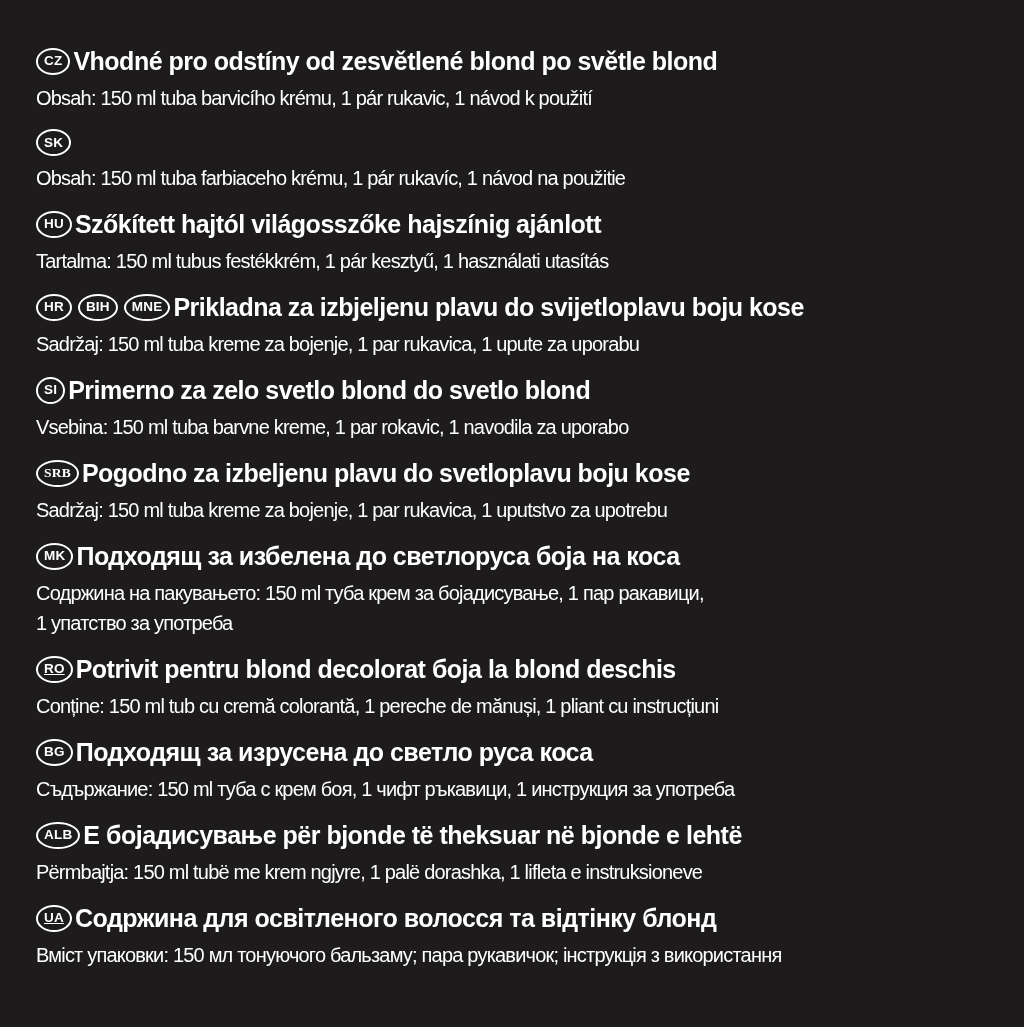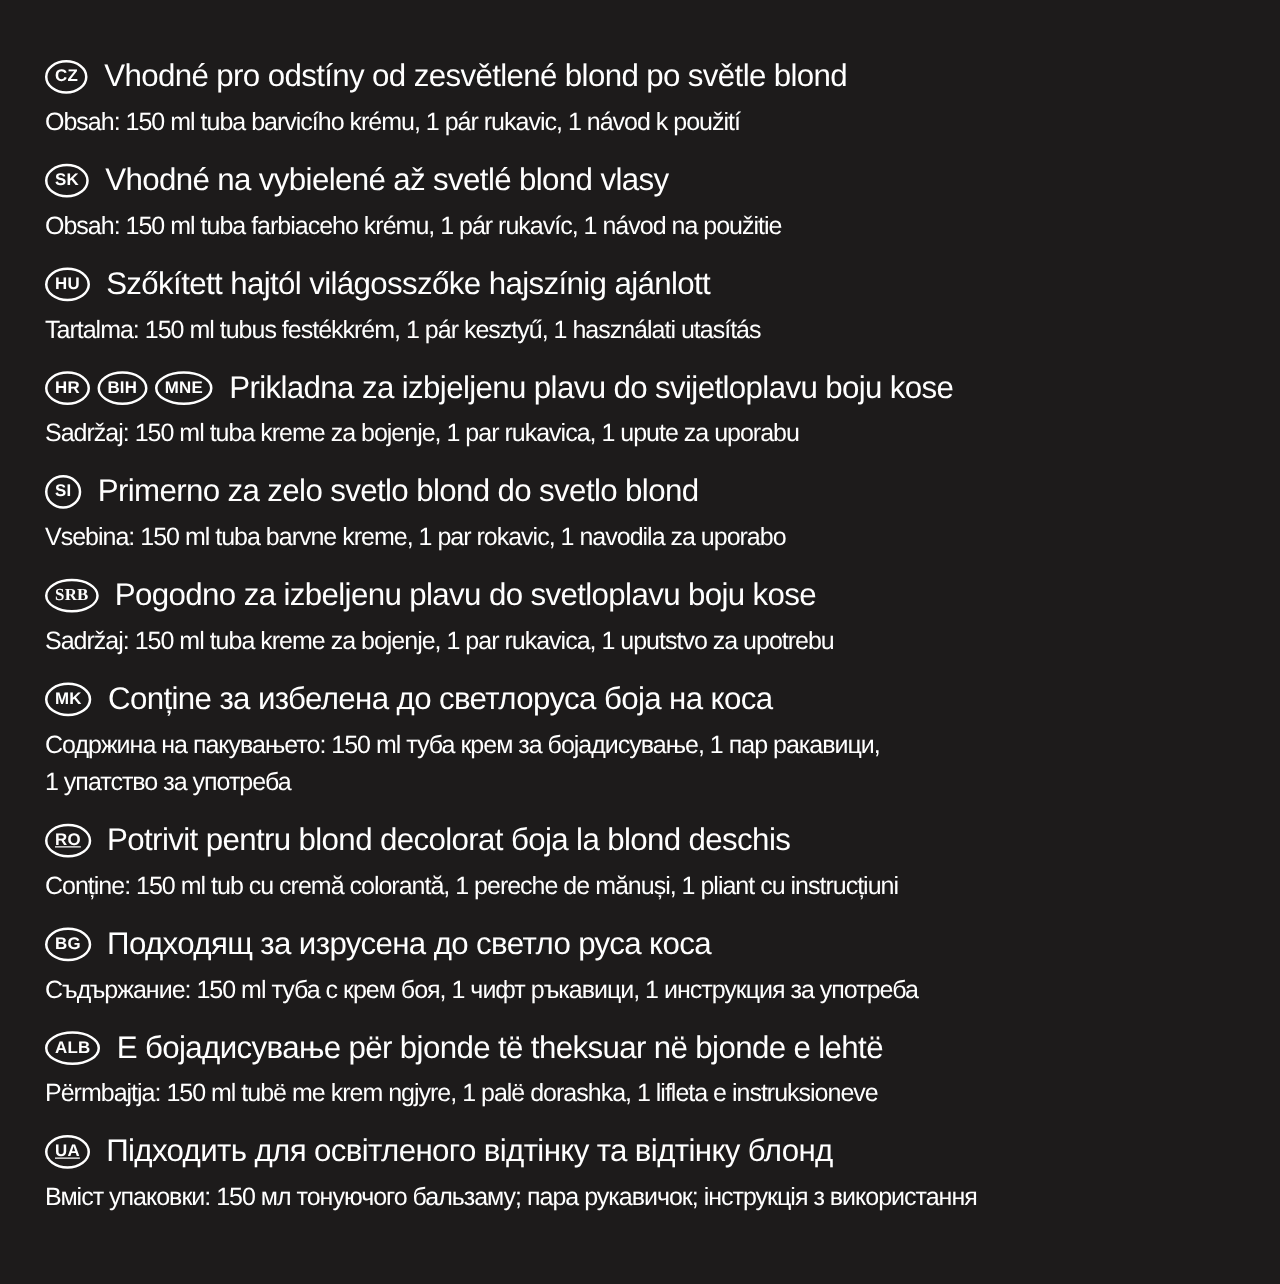--- a/index.html
+++ b/index.html
@@ -20,21 +20,21 @@
     top: 46px;
     width: 960px;
     color: #ffffff;
   }
   .section {
     margin-bottom: 16px;
   }
   .headline-row {
     display: flex;
     align-items: center;
-    gap: 13px;
+    gap: 3px;
     margin-bottom: 7px;
     white-space: nowrap;
   }
   .badges {
     display: flex;
     align-items: center;
     gap: 6px;
     flex: 0 0 auto;
   }
   .badge {
@@ -44,21 +44,21 @@
     border: 2.5px solid #ffffff;
     border-radius: 50%;
     height: 21px;
     padding: 1px 6px;
     font-weight: 700;
     font-size: 13.5px;
     letter-spacing: 0.2px;
     line-height: 1;
   }
   .headline {
-    font-weight: 400;
+    font-weight: 700;
     font-size: 25px;
     letter-spacing: -0.5px;
     line-height: 30px;
   }
   .line {
     font-size: 20px;
     letter-spacing: -0.8px;
     line-height: 30px;
     white-space: nowrap;
   }
@@ -75,21 +75,20 @@
       <span class="headline">Vhodné pro odstíny od zesvětlené blond po světle blond</span>
     </div>
   <div class="line">Obsah: 150 ml tuba barvicího krému, 1 pár rukavic, 1 návod k použití</div>
     </div>
 
   <div class="section">
     <div class="headline-row">
       <span class="badges">
           <span class="badge" style="border-color: rgb(255, 255, 255);">SK</span>
         </span>
-      <span class="headline">Vhodné na vybielené až svetlé blond vlasy</span>
     </div>
   <div class="line">Obsah: 150 ml tuba farbiaceho krému, 1 pár rukavíc, 1 návod na použitie</div>
     </div>
 
   <div class="section">
     <div class="headline-row">
       <span class="badges">
           <span class="badge" style="border-color: rgb(255, 255, 255);">HU</span>
         </span>
       <span class="headline">Szőkített hajtól világosszőke hajszínig ajánlott</span>
@@ -127,21 +126,21 @@
       <span class="headline">Pogodno za izbeljenu plavu do svetloplavu boju kose</span>
     </div>
   <div class="line">Sadržaj: 150 ml tuba kreme za bojenje, 1 par rukavica, 1 uputstvo za upotrebu</div>
     </div>
 
   <div class="section">
     <div class="headline-row">
       <span class="badges">
           <span class="badge" style="border-color: rgb(255, 255, 255);">MK</span>
         </span>
-      <span class="headline">Conține за избелена до светлоруса боја на коса</span>
+      <span class="headline">Подходящ за избелена до светлоруса боја на коса</span>
     </div>
   <div class="line">Содржина на пакувањето: 150 ml туба крем за бојадисување, 1 пар ракавици,</div>
       <div class="line">1 упатство за употреба</div>
     </div>
 
   <div class="section">
     <div class="headline-row">
       <span class="badges">
           <span class="badge" style="border-color: rgb(255, 255, 255); text-decoration: underline;">RO</span>
         </span>
@@ -168,17 +167,17 @@
       <span class="headline">E бојадисување për bjonde të theksuar në bjonde e lehtë</span>
     </div>
   <div class="line">Përmbajtja: 150 ml tubë me krem ngjyre, 1 palë dorashka, 1 lifleta e instruksioneve</div>
     </div>
 
   <div class="section">
     <div class="headline-row">
       <span class="badges">
           <span class="badge" style="border-color: rgb(255, 255, 255); text-decoration: underline;">UA</span>
         </span>
-      <span class="headline">Підходить для освітленого відтінку та відтінку блонд</span>
+      <span class="headline">Содржина для освітленого волосся та відтінку блонд</span>
     </div>
   <div class="line">Вміст упаковки: 150 мл тонуючого бальзаму; пара рукавичок; інструкція з використання</div>
     </div>
 </div>
 
 </body></html>

